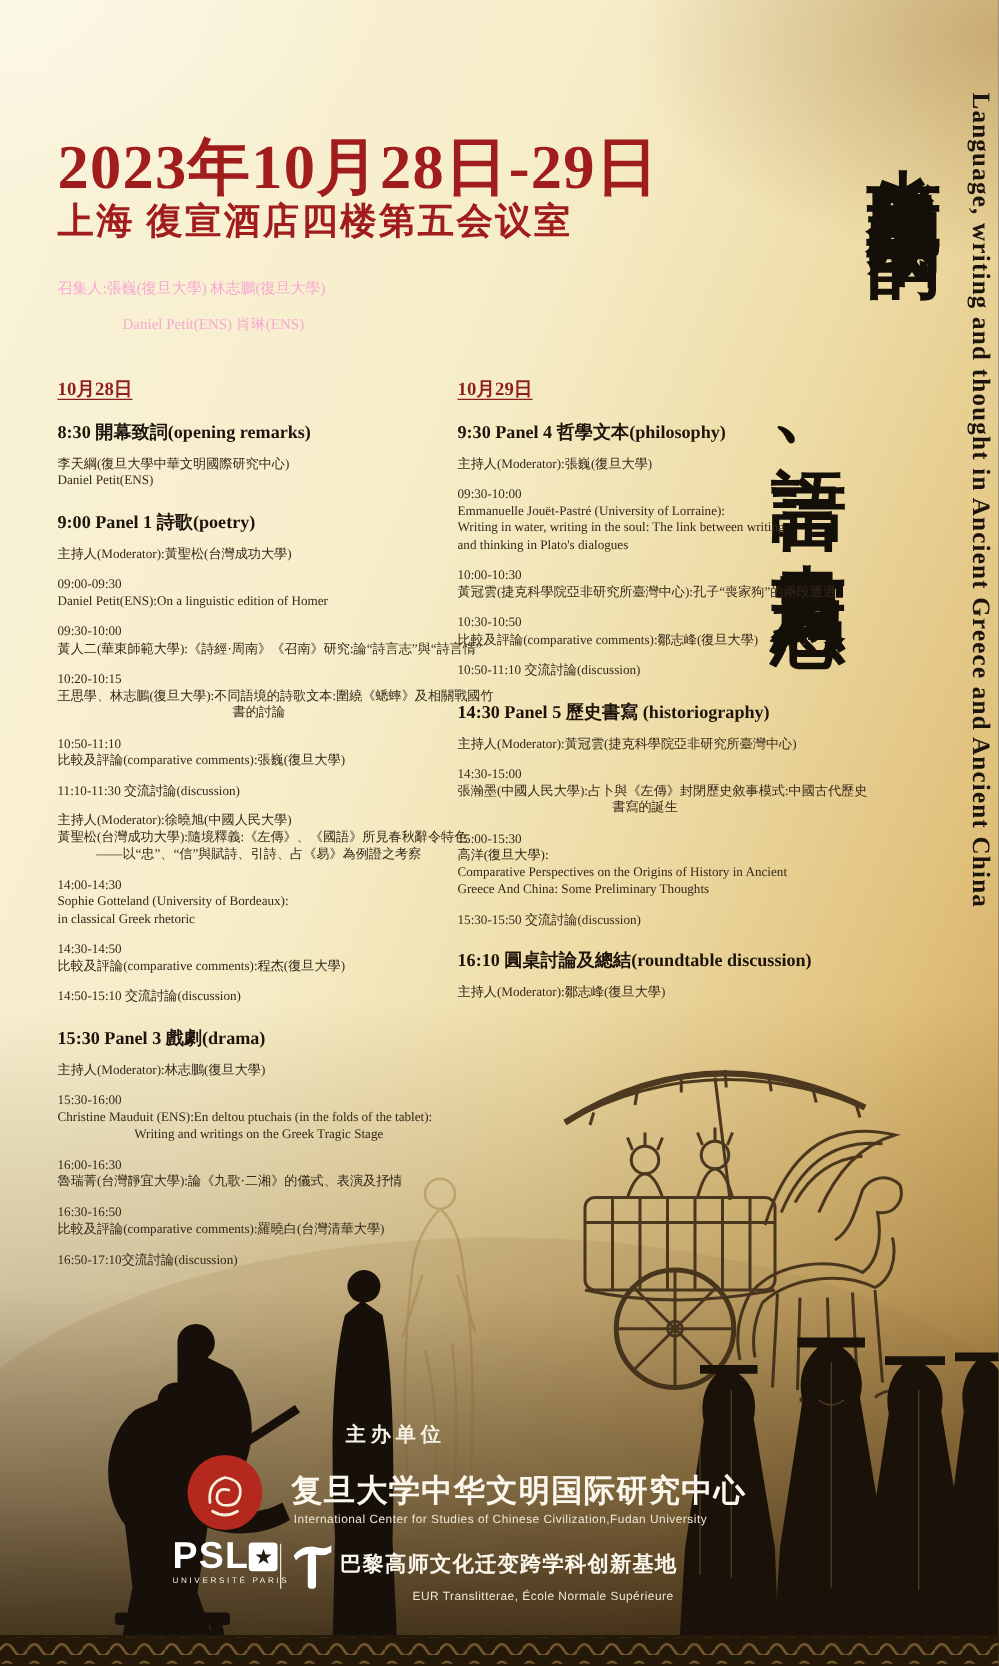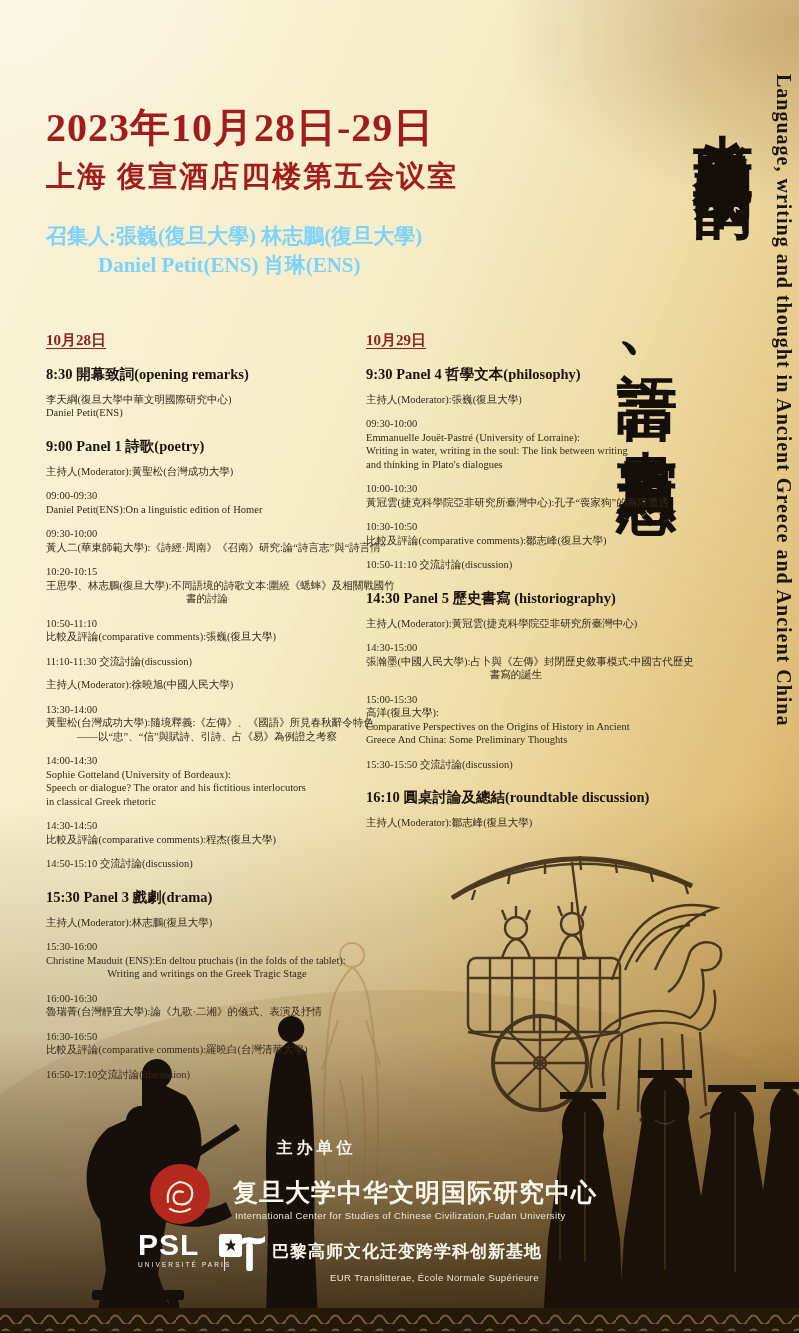--- a/index.html
+++ b/index.html
@@ -10,54 +10,54 @@
   .bg{
     position:absolute; inset:0;
     background:
       radial-gradient(ellipse 420px 260px at 100% 2%, rgba(140,95,38,.38), transparent 70%),
       radial-gradient(ellipse 500px 300px at 0% 0%, rgba(252,249,234,.85), transparent 60%),
       linear-gradient(to bottom, rgba(0,0,0,0) 60%, rgba(100,68,28,.30) 80%, rgba(58,38,16,.62) 98%),
       linear-gradient(112deg, #f9f3da 0%, #f6edc8 38%, #eedca6 58%, #e0c17c 78%, #cda55c 92%, #c1964a 100%);
   }
   .art{position:absolute; left:0; top:820px; width:799px; height:513px;}
   
-  .hdr-date{position:absolute; left:46px; top:100px; font-size:40px; font-weight:bold; color:#a11d1d; letter-spacing:1px;}
+  .hdr-date{position:absolute; left:46px; top:100px; font-size:50px; font-weight:bold; color:#a11d1d; letter-spacing:1px;}
   .hdr-venue{position:absolute; left:46px; top:157px; font-size:29px; font-weight:bold; color:#a11d1d; letter-spacing:2px;}
-  .conveners{position:absolute; left:46px; top:222px; font-size:21px; font-weight:bold; color:#7dd3fc; white-space:nowrap;}
+  .conveners{position:absolute; left:46px; top:222px; font-size:12px; font-weight:normal; color:#f9a8d4; white-space:nowrap;}
   .conveners.l2{left:98px; top:251px;}
   
   .vtitle-en{
     position:absolute; top:74px; right:4px; height:800px;
     writing-mode:vertical-rl; font-size:20px; font-weight:bold; color:#1c150e; letter-spacing:1px;
   }
   .vtitle-cn{
     position:absolute; writing-mode:vertical-rl; font-weight:bold; color:#141009;
     font-size:60px; letter-spacing:6px; font-family:"Liberation Serif","DejaVu Serif",serif;
   }
   .vtitle-cn.c1{top:86px; right:36px;}
   .vtitle-cn.c2{top:324px; right:112px;}
   
   .col{position:absolute; top:306px;}
   .col1{left:46px; width:322px;}
   .col2{left:366px; width:300px;}
   .blk{font-size:10.5px; line-height:13.5px; color:#35291a; white-space:nowrap;}
-  .blk.date{font-size:15px; font-weight:bold; color:#8e1e1e; text-decoration:underline; text-underline-offset:3px; margin-bottom:8px;margin-top:28px;}
+  .blk.date{font-size:15px; font-weight:bold; color:#8e1e1e; text-decoration:underline; text-underline-offset:3px; margin-bottom:8px;}
   .blk.panel{font-size:14.5px; line-height:18px; font-weight:bold; color:#1d130b; margin-top:17px;}
   .blk.mod{margin-top:10px;}
   .blk.time{margin-top:11px;}
   .blk.cont{margin-top:0;}
   .blk.contc{margin-top:0; text-align:center;}
   .blk.inline{margin-top:11px;}
   
   .org-label{position:absolute; left:0; top:1138px; width:633px; text-align:center; color:#f7f3e8; font-size:16px; font-weight:bold; letter-spacing:4px; font-family:"Liberation Sans","DejaVu Sans",sans-serif;}
   .seal{position:absolute; left:148px; top:1162px; width:64px; height:64px;}
   .org1-cn{position:absolute; left:233px; top:1176px; font-size:25px; font-weight:bold; color:#fbf7ec; letter-spacing:1px; font-family:"Liberation Sans","DejaVu Sans",sans-serif;}
   .org1-en{position:absolute; left:235px; top:1210px; font-size:9.5px; color:#efe7d2; letter-spacing:.4px; font-family:"Liberation Sans","DejaVu Sans",sans-serif;}
   .psl{position:absolute; left:138px; top:1230px; color:#fff; font-family:"Liberation Sans","DejaVu Sans",sans-serif;}
-  .psl-row{display:flex; align-items:center; gap:20px;}
+  .psl-row{display:flex; align-items:center; gap:0;}
   .psl-txt{font-size:30px; font-weight:bold; letter-spacing:1px; line-height:30px;}
   .psl-star{display:inline-block; width:23px; height:23px; background:#fff; border-radius:3px; color:#241c10; font-size:17px; line-height:23px; text-align:center;}
   .psl-sub{font-size:6.5px; letter-spacing:2.1px; margin-top:1px; color:#f3eee2;}
   .fdiv{position:absolute; left:224px; top:1235px; width:1px; height:36px; background:rgba(255,255,255,.85);}
   .tlogo{position:absolute; left:233px; top:1233px; width:34px; height:42px;}
   .org2-cn{position:absolute; left:272px; top:1240px; font-size:17px; font-weight:bold; color:#fbf7ec; letter-spacing:1px; font-family:"Liberation Sans","DejaVu Sans",sans-serif;}
   .org2-en{position:absolute; left:330px; top:1272px; font-size:9.5px; color:#efe7d2; letter-spacing:.4px; font-family:"Liberation Sans","DejaVu Sans",sans-serif;}
 </style>
 </head>
 <body>
@@ -149,26 +149,24 @@
       <div class="blk cont">Daniel Petit(ENS):On a linguistic edition of Homer</div>
       <div class="blk time">09:30-10:00</div>
       <div class="blk cont">黃人二(華東師範大學):《詩經·周南》《召南》研究:論“詩言志”與“詩言情”</div>
       <div class="blk time">10:20-10:15</div>
       <div class="blk cont">王思學、林志鵬(復旦大學):不同語境的詩歌文本:圍繞《蟋蟀》及相關戰國竹</div>
       <div class="blk contc">書的討論</div>
       <div class="blk time">10:50-11:10</div>
       <div class="blk cont">比較及評論(comparative comments):張巍(復旦大學)</div>
       <div class="blk inline">11:10-11:30  交流討論(discussion)</div>
       <div class="blk mod">主持人(Moderator):徐曉旭(中國人民大學)</div>
-      <div class="blk time">13:30-14:00</div>
       <div class="blk cont">黃聖松(台灣成功大學):隨境釋義:《左傳》、《國語》所見春秋辭令特色</div>
       <div class="blk contc">——以“忠”、“信”與賦詩、引詩、占《易》為例證之考察</div>
       <div class="blk time">14:00-14:30</div>
       <div class="blk cont">Sophie Gotteland (University of Bordeaux):</div>
-      <div class="blk cont">Speech or dialogue? The orator and his fictitious interlocutors</div>
       <div class="blk cont">in classical Greek rhetoric</div>
       <div class="blk time">14:30-14:50</div>
       <div class="blk cont">比較及評論(comparative comments):程杰(復旦大學)</div>
       <div class="blk inline">14:50-15:10  交流討論(discussion)</div>
       <div class="blk panel">15:30  Panel 3 戲劇(drama)</div>
       <div class="blk mod">主持人(Moderator):林志鵬(復旦大學)</div>
       <div class="blk time">15:30-16:00</div>
       <div class="blk cont">Christine Mauduit (ENS):En deltou ptuchais (in the folds of the tablet):</div>
       <div class="blk contc">Writing and writings on the Greek Tragic Stage</div>
       <div class="blk time">16:00-16:30</div>

